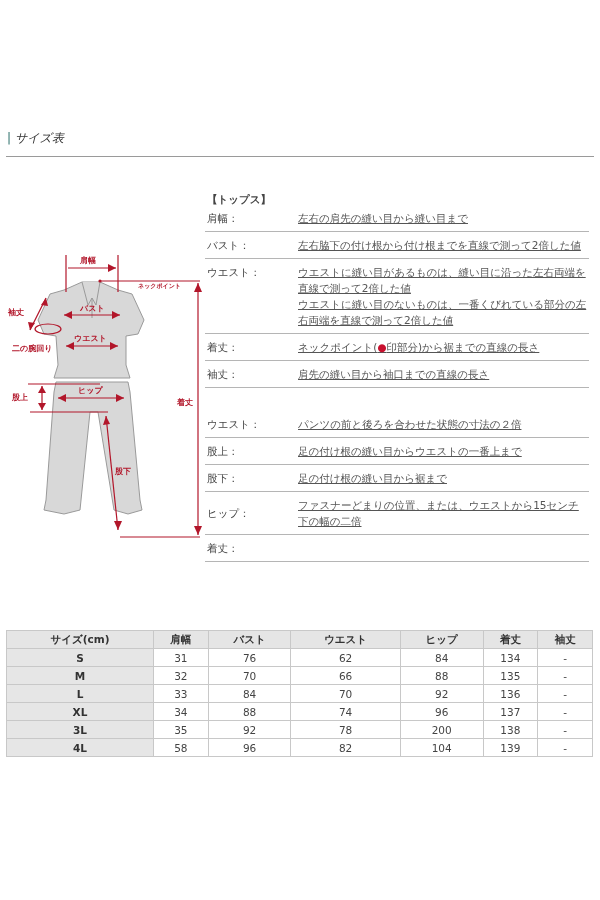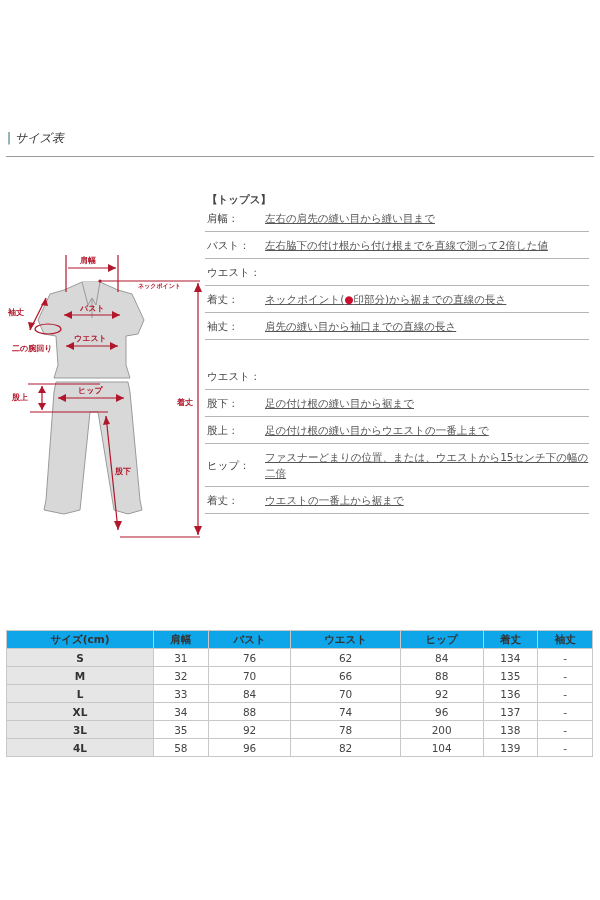--- a/index.html
+++ b/index.html
@@ -6,31 +6,31 @@
   body { width:600px; height:900px; position:relative; overflow:hidden;
          font-family:"DejaVu Sans", "Liberation Sans", sans-serif; color:#444; }
   .title { position:absolute; left:7px; top:130px; font-size:12px; color:#333;font-style:italic; }
   .title .bar { color:#2a6f6a; margin-right:4px; }
   .title-rule { position:absolute; left:6px; top:156px; width:588px; height:1px; background:#9a9a9a; }
 
   .figure { position:absolute; left:0; top:240px; width:205px; height:310px; }
 
   .desc { position:absolute; left:205px; top:190px; width:384px; font-size:10.5px; color:#555; }
   .sec-head { font-weight:bold; color:#444; height:18px; line-height:18px; padding-left:2px; }
-  .row { display:flex; border-bottom:1px solid #b5b5b5; padding:5px 0 5px 2px; line-height:16px; }
+  .row { display:flex; border-bottom:1px solid #b5b5b5; padding:5px 0 5px 2px; line-height:16px;gap:33px; }
   .row .lbl { width:58px; flex:none; color:#444; }
   .row .txt { flex:1;text-decoration:underline; }
   .row.first { padding-top:2px; }
   .gap { height:26px; }
   .red-dot { color:#c8102e; }
 
   table.size { position:absolute; left:6px; top:630px; width:587px; border-collapse:collapse;
                font-size:10.5px; color:#444; }
   table.size th, table.size td { border:1px solid #c8c8c8; height:17px; padding:0; text-align:center; }
-  table.size th { background:#0ea5e9; font-weight:bold; color:#333; }
+  table.size th { background:#e5e5e5; font-weight:bold; color:#333; }
   table.size td.sz { background:#e6e6e6; font-weight:bold; color:#333; width:146px; }
 </style>
 </head>
 <body>
 
 <div class="title">
   <span class="bar">|</span><span>サイズ表</span>
 </div>
 <div class="title-rule"></div>
 
@@ -107,50 +107,54 @@
   <div class="row first">
     <span class="lbl">肩幅：</span>
     <span class="txt">左右の肩先の縫い目から縫い目まで</span>
   </div>
   <div class="row">
     <span class="lbl">バスト：</span>
     <span class="txt">左右脇下の付け根から付け根までを直線で測って2倍した値</span>
   </div>
   <div class="row">
     <span class="lbl">ウエスト：</span>
+    <span class="txt">
+      <span>ウエストに縫い目があるものは、縫い目に沿った左右両端を直線で測って2倍した値</span><br>
+      <span>ウエストに縫い目のないものは、一番くびれている部分の左右両端を直線で測って2倍した値</span>
+    </span>
   </div>
   <div class="row">
     <span class="lbl">着丈：</span>
     <span class="txt"><span>ネックポイント(</span><span class="red-dot">●</span><span>印部分)から裾までの直線の長さ</span></span>
   </div>
   <div class="row">
     <span class="lbl">袖丈：</span>
     <span class="txt">肩先の縫い目から袖口までの直線の長さ</span>
   </div>
 
   <div class="gap"></div>
 
   <div class="row first">
     <span class="lbl">ウエスト：</span>
+    <span class="txt">パンツの前と後ろを合わせた状態の寸法の２倍</span>
+  </div>
+  <div class="row">
+    <span class="lbl">股上：</span>
+    <span class="txt">足の付け根の縫い目からウエストの一番上まで</span>
   </div>
   <div class="row">
     <span class="lbl">股下：</span>
     <span class="txt">足の付け根の縫い目から裾まで</span>
   </div>
   <div class="row">
-    <span class="lbl">股上：</span>
-    <span class="txt">足の付け根の縫い目からウエストの一番上まで</span>
-  </div>
-  <div class="row">
     <span class="lbl" style="align-self:center">ヒップ：</span>
     <span class="txt">ファスナーどまりの位置、または、ウエストから15センチ下の幅の二倍</span>
   </div>
   <div class="row">
     <span class="lbl">着丈：</span>
-    <span class="txt">ウエストの一番上から裾まで</span>
   </div>
 </div>
 
 <table class="size">
   <thead>
     <tr>
       <th>サイズ(cm)</th>
       <th>肩幅</th>
       <th>バスト</th>
       <th>ウエスト</th>

